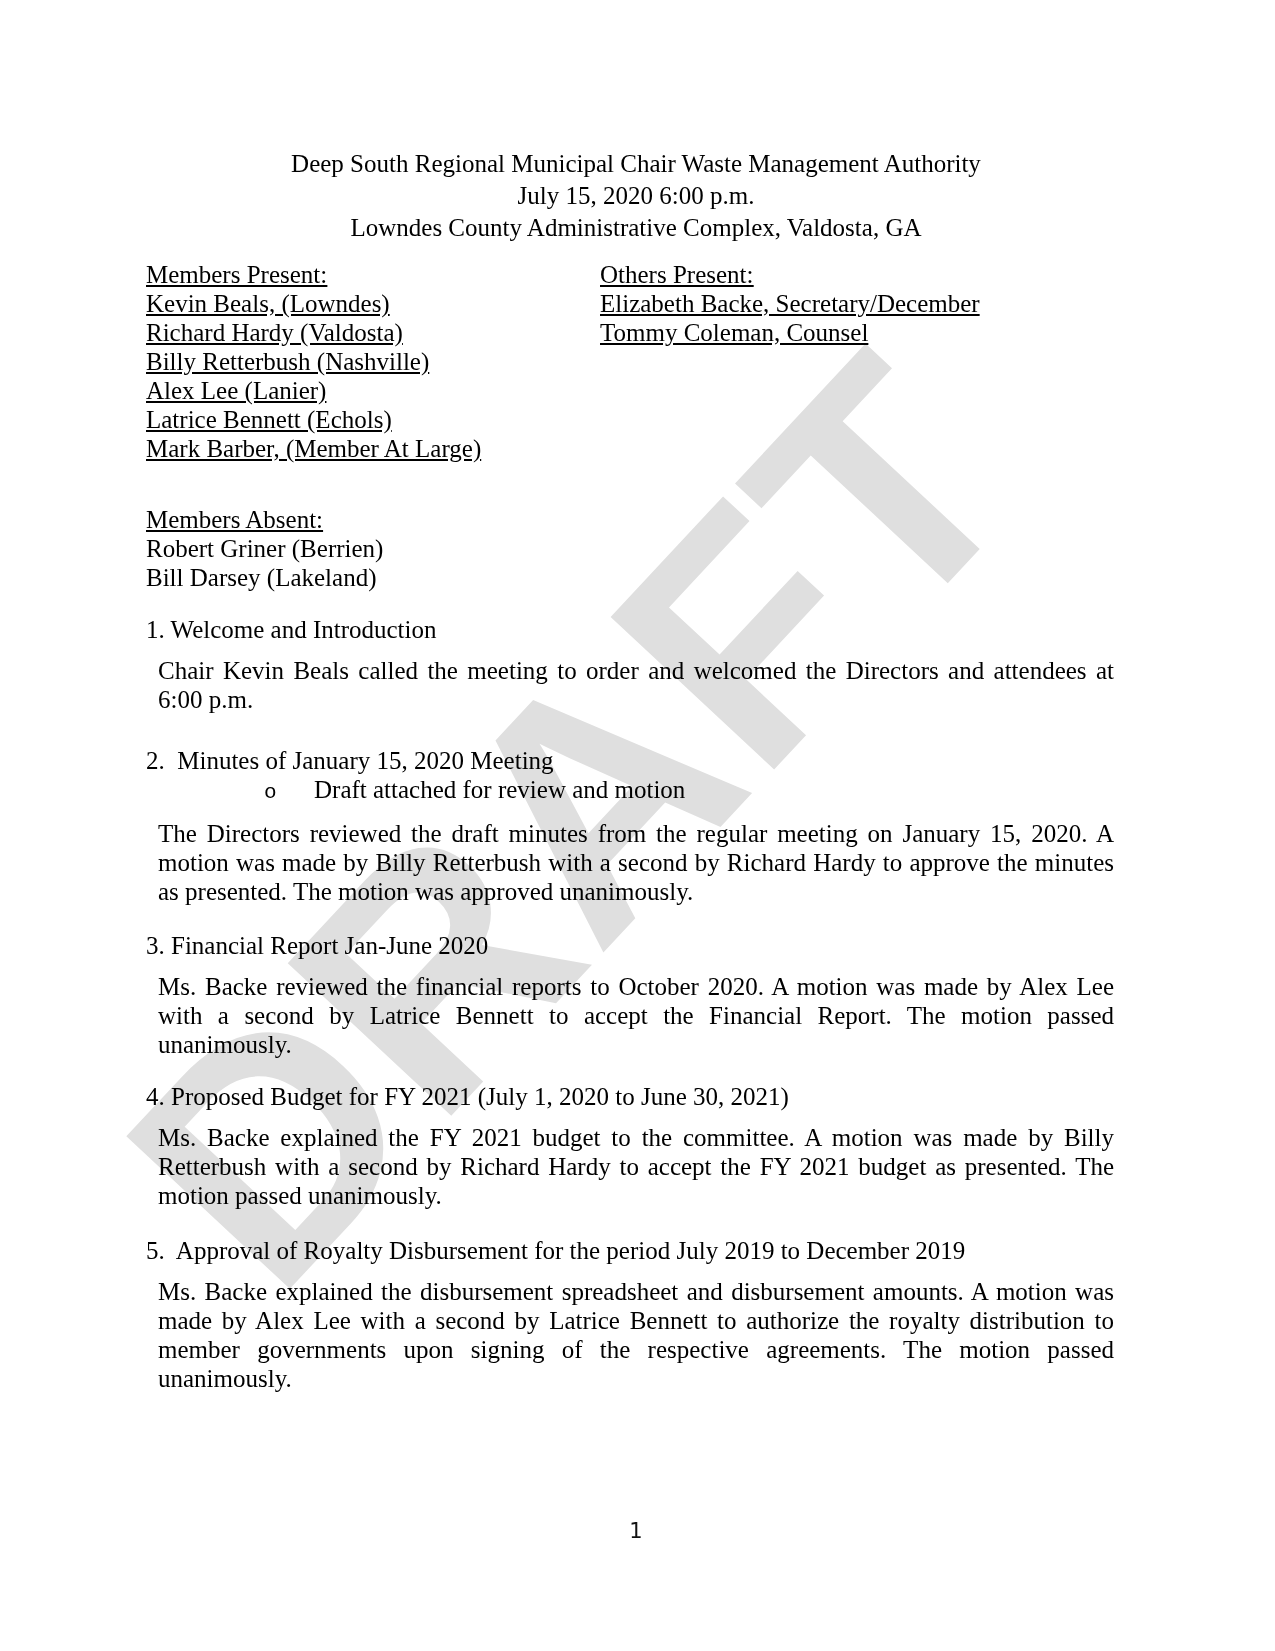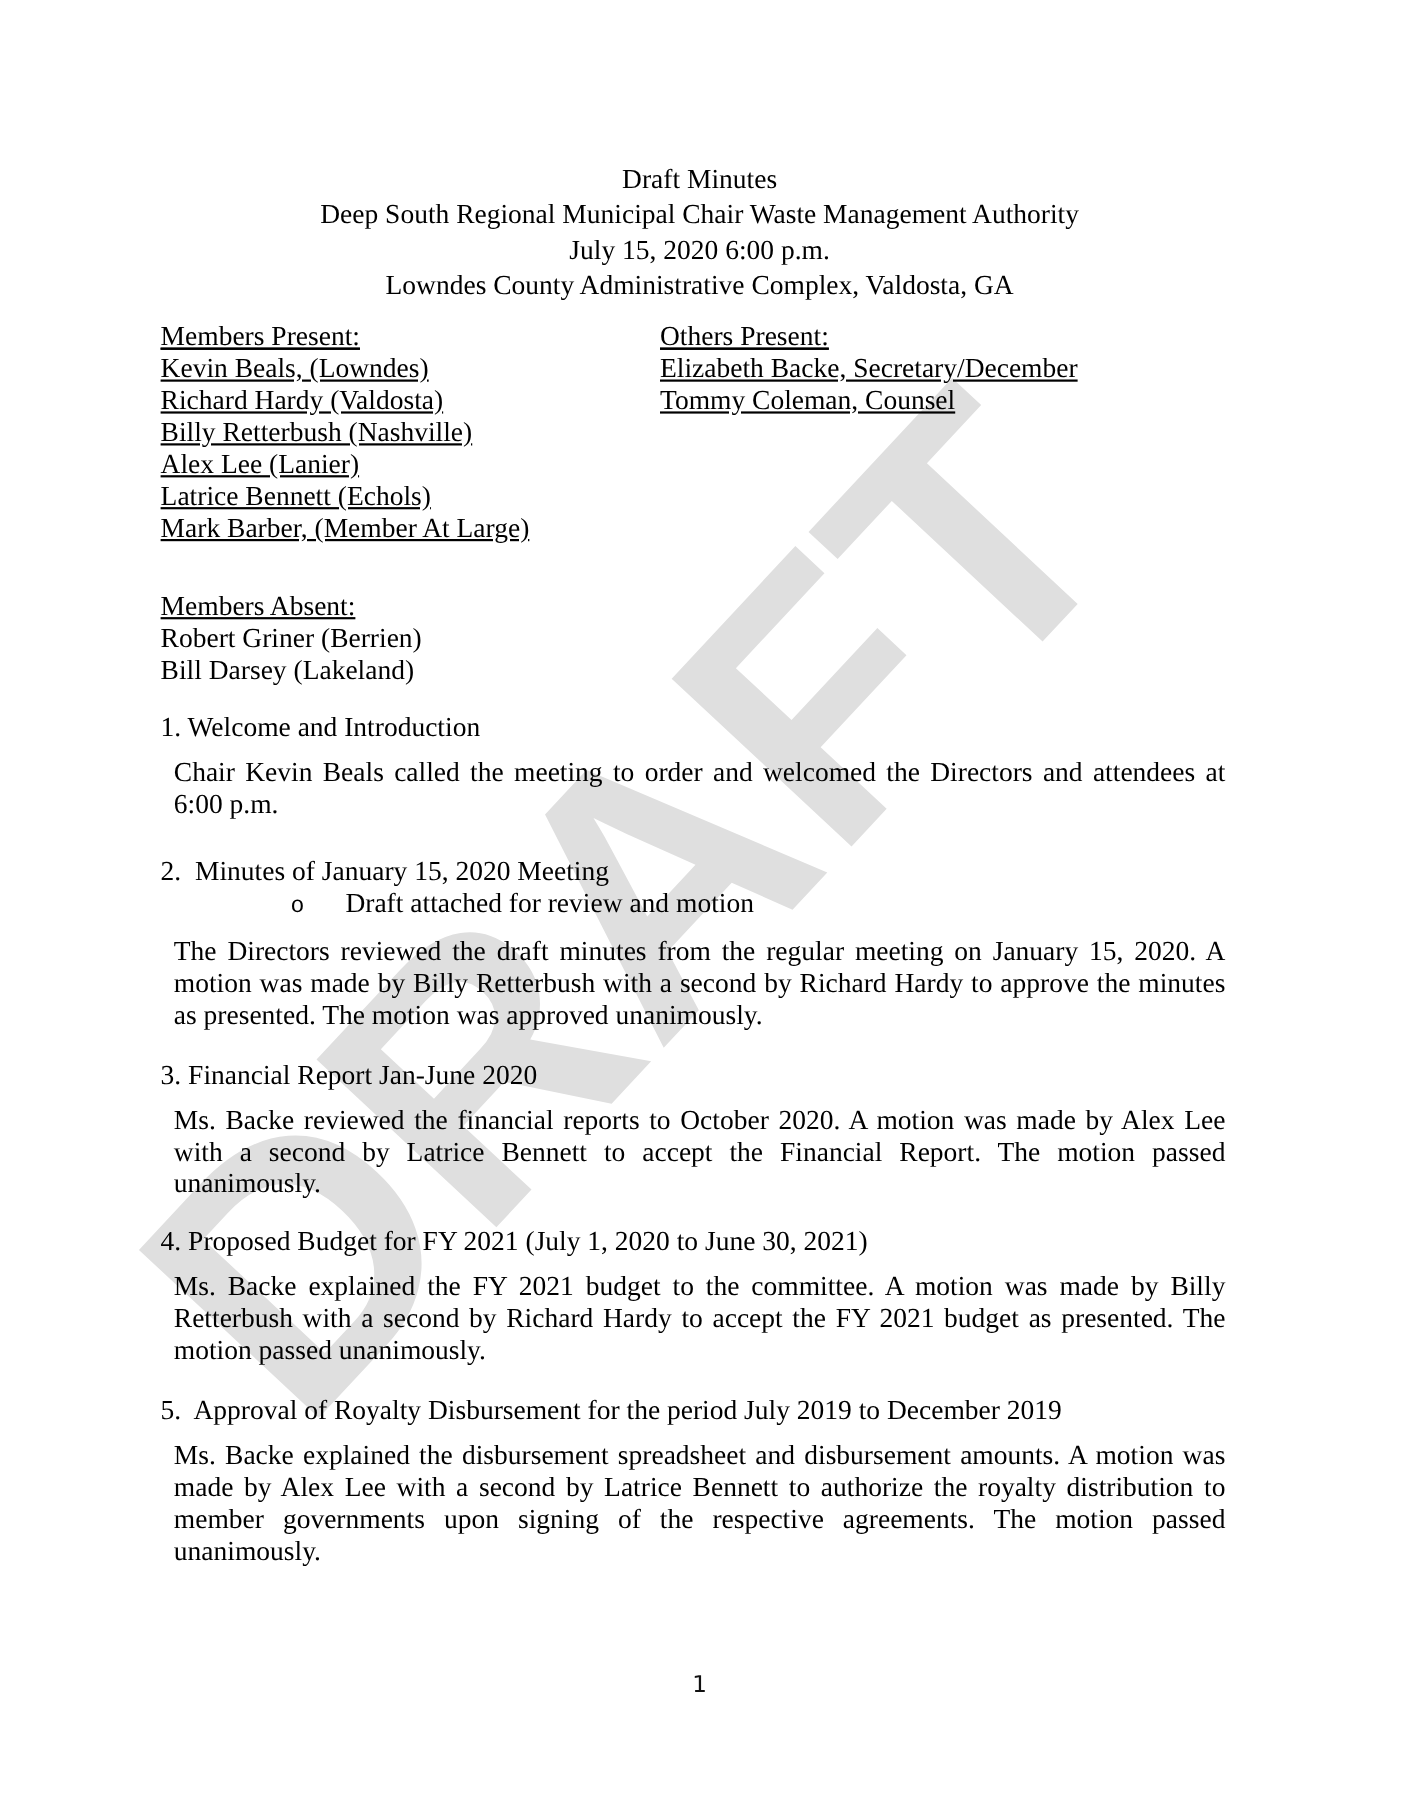--- a/index.html
+++ b/index.html
@@ -72,21 +72,20 @@
 </head>
 <body>
 
 <div class="page">
 
   <div class="watermark">DRAFT</div>
 
   <div class="content">
 
     <header class="title-block">
-      <div class="title-line">Draft Minutes</div>
       <div class="title-line">Deep South Regional Municipal Chair Waste Management Authority</div>
       <div class="title-line">July 15, 2020 6:00 p.m.</div>
       <div class="title-line">Lowndes County Administrative Complex, Valdosta, GA</div>
     </header>
 
     <div class="attendance-row">
       <div class="col-left">
         <div class="list-heading">Members Present:</div>
         <div class="list-item">Kevin Beals, (Lowndes)</div>
         <div class="list-item">Richard Hardy (Valdosta)</div>

